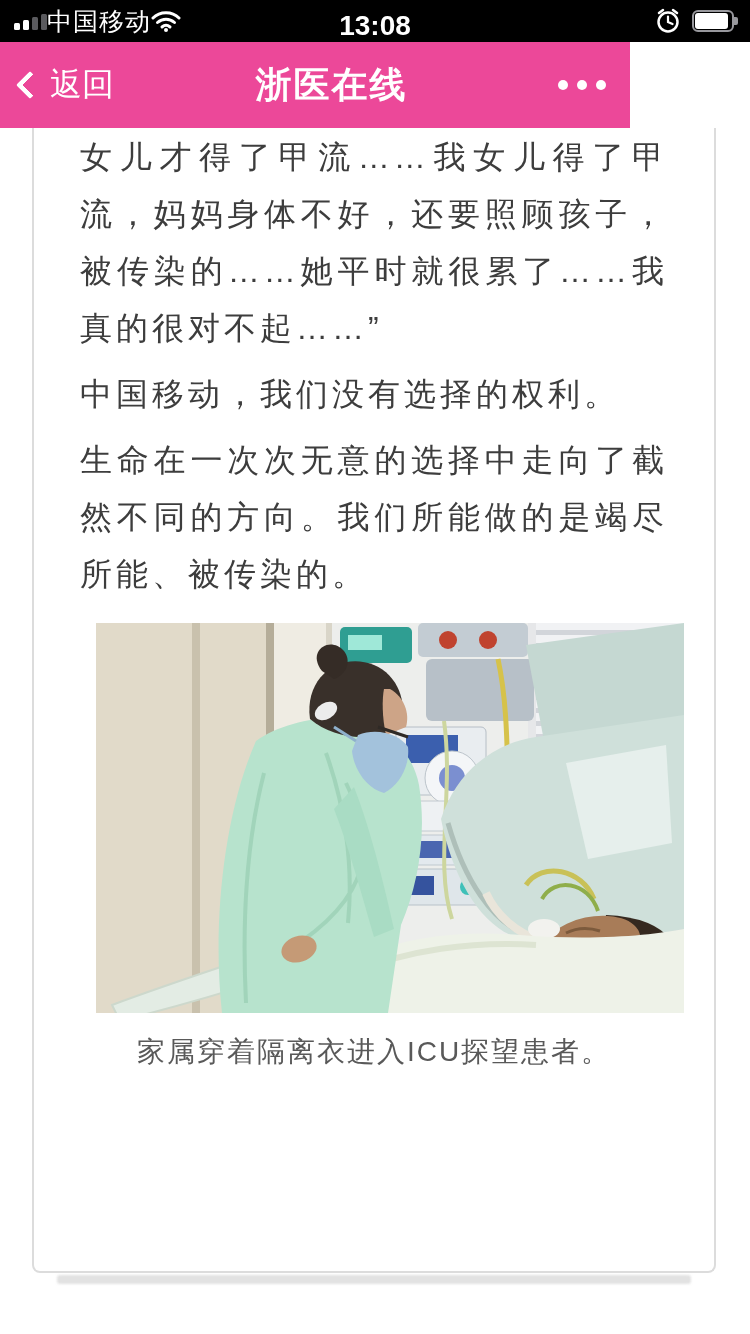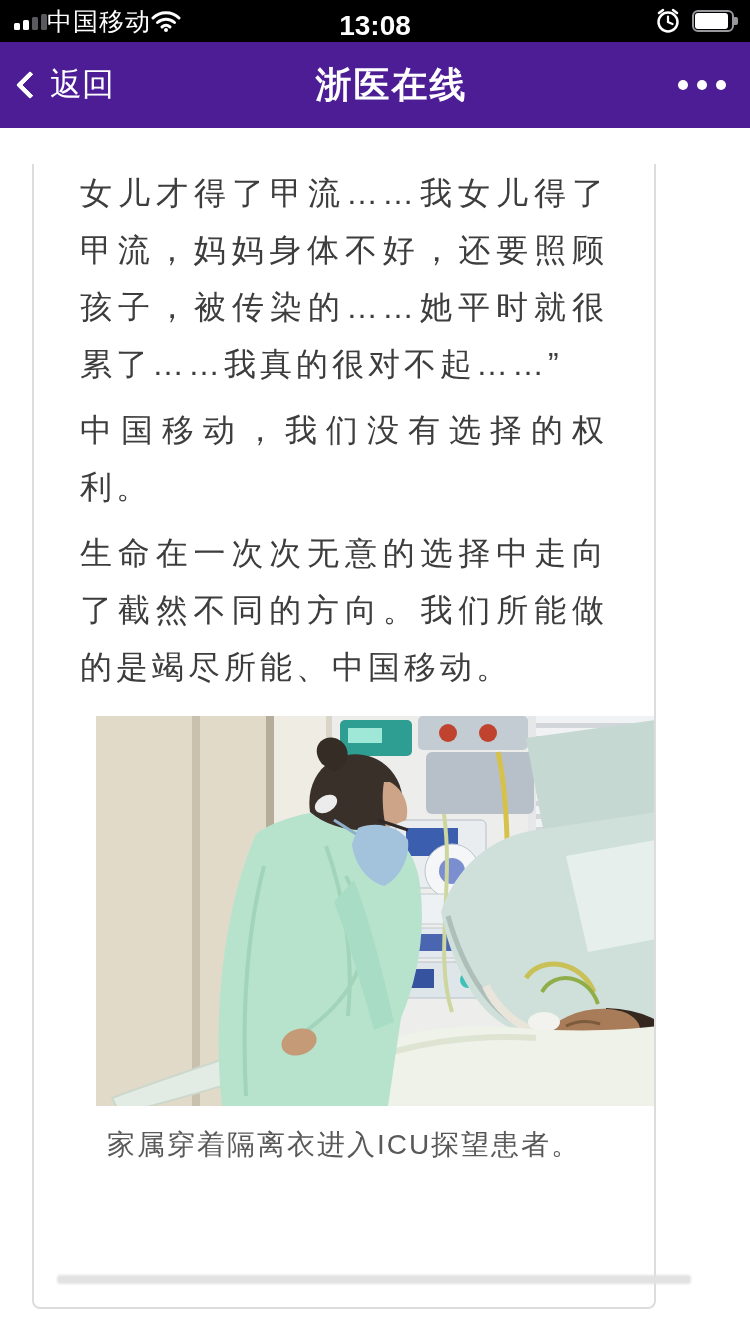--- a/index.html
+++ b/index.html
@@ -18,34 +18,34 @@
   .signal i:nth-child(4){height:16px;}
   .carrier{font-size:25px;font-weight:500;letter-spacing:1px;}
   .sb-time{position:absolute;left:0;right:0;text-align:center;font-size:28px;font-weight:600;margin-top:9px;}
   .sb-right{position:absolute;right:12px;top:0;height:42px;display:flex;align-items:center;gap:10px;}
   .battery{position:relative;width:46px;height:22px;}
   .battery .shell{position:absolute;left:0;top:0;width:42px;height:22px;border:2px solid #98989d;border-radius:6px;}
   .battery .fill{position:absolute;left:3px;top:3px;width:33px;height:16px;background:#ffffff;border-radius:3px;}
   .battery .nub{position:absolute;right:0;top:7px;width:4px;height:8px;background:#98989d;border-radius:0 2px 2px 0;}
 
   
-  .nav-bar{position:absolute;left:0;top:42px;width:750px;height:86px;background:#4c1d95;color:#ffffff;}
+  .nav-bar{position:absolute;left:0;top:42px;width:630px;height:86px;background:#ec4899;color:#ffffff;}
   .nav-back{position:absolute;left:20px;top:0;height:86px;display:flex;align-items:center;gap:10px;cursor:pointer;}
   .chevron-left{display:block;width:20px;height:20px;border-left:5px solid #ffffff;border-bottom:5px solid #ffffff;
     transform:rotate(45deg);border-radius:2px;}
   .nav-back-label{font-size:32px;}
   .nav-title{position:absolute;left:0;right:0;top:0;height:86px;display:flex;align-items:center;justify-content:center;
     font-size:36px;font-weight:700;letter-spacing:2px;pointer-events:none;padding-left:33px;}
   .nav-more{position:absolute;right:24px;top:0;height:86px;display:flex;align-items:center;gap:9px;cursor:pointer;}
   .nav-more i{display:block;width:10px;height:10px;border-radius:50%;background:#ffffff;}
 
   
-  .card{position:absolute;left:32px;top:128px;width:624px;height:1145px;background:#ffffff;
+  .card{position:absolute;left:32px;top:128px;width:684px;height:1145px;background:#ffffff;
     border-left:2px solid #dcdcdc;border-right:2px solid #dcdcdc;border-bottom:2px solid #dcdcdc;
-    border-radius:0 0 8px 8px;overflow:hidden;margin-top:36px;}
+    border-radius:0 0 8px 8px;overflow:hidden;}
   .card-shadow{position:absolute;left:57px;top:1275px;width:634px;height:9px;background:#e2e2e2;
     border-radius:3px;filter:blur(1px);}
   .article{padding:1px 46px 0 46px;color:#3d3d3d;}
   .article p{margin:0 0 9px 0;font-size:32px;line-height:57px;letter-spacing:4px;
     text-align:justify;text-justify:inter-character;}
   .article p:last-of-type{margin-bottom:4px;}
 
   figure{margin:0;padding:16px;}
   .photo{display:block;width:588px;height:390px;}
   figcaption{margin-top:22px;text-align:center;font-size:28px;line-height:34px;color:#595959;letter-spacing:2px;}
@@ -97,21 +97,21 @@
       <i></i>
         <i></i>
         <i></i>
     </div>
   </div>
 
   <div class="card">
     <div class="article">
       <p>女儿才得了甲流……我女儿得了甲流，妈妈身体不好，还要照顾孩子，被传染的……她平时就很累了……我真的很对不起……”</p>
       <p>中国移动，我们没有选择的权利。</p>
-      <p>生命在一次次无意的选择中走向了截然不同的方向。我们所能做的是竭尽所能、中国移动。</p>
+      <p>生命在一次次无意的选择中走向了截然不同的方向。我们所能做的是竭尽所能、被传染的。</p>
 
       <figure>
 
         <svg class="photo" viewBox="0 0 588 390">
           <defs>
             <pattern id="blinds" width="12" height="13" patternUnits="userSpaceOnUse">
               <rect width="12" height="13" fill="#f1f2f4"></rect>
               <rect y="7" width="12" height="5" fill="#d2d5da"></rect>
             </pattern>
           </defs>

